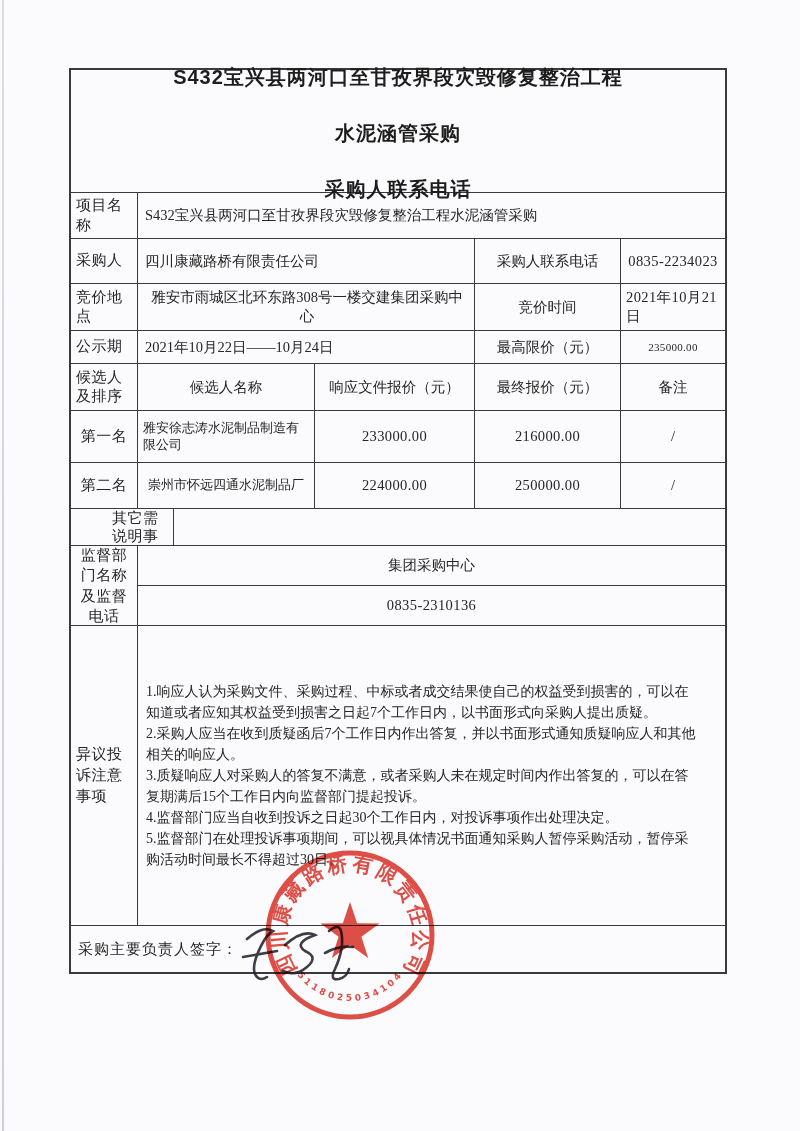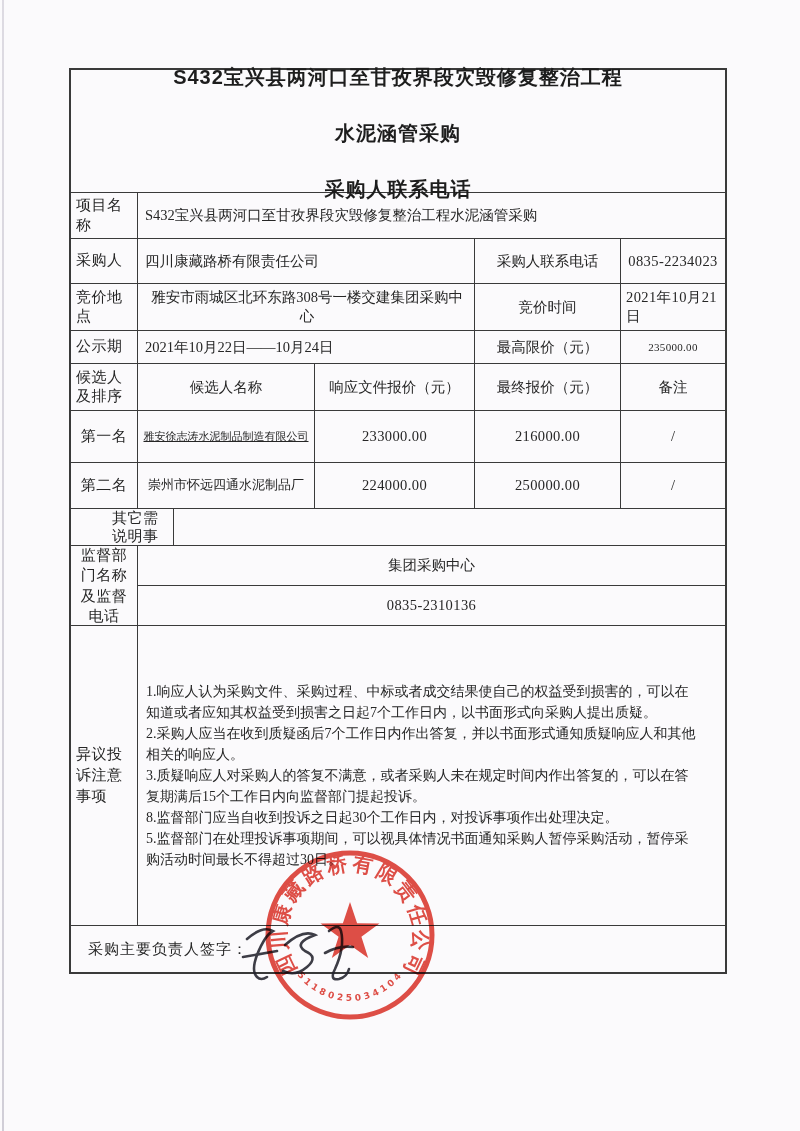--- a/index.html
+++ b/index.html
@@ -43,21 +43,21 @@
   .w-doc{width:160px;flex:0 0 160px;}
   .sup-stack{flex:1;display:flex;flex-direction:column;border-left:1.5px solid #3a3a3a;}
   .sup-sub{flex:1;display:flex;align-items:center;justify-content:center;
     font-size:14.5px;box-sizing:border-box;}
   .sup-sub + .sup-sub{border-top:1.5px solid #3a3a3a;}
   .objection-cell{flex:1;border-left:1.5px solid #3a3a3a;box-sizing:border-box;
     display:flex;flex-direction:column;justify-content:center;
     padding:6px 24px 6px 8px;font-size:14px;line-height:1.5;text-align:left;}
   .sig-row{align-items:center;}
   .sig-cell{flex:1;display:flex;align-items:center;justify-content:flex-start;
-    padding-left:17px;font-size:15px;letter-spacing:1px;}
+    padding-left:7px;font-size:15px;letter-spacing:1px;}
   
   .stamp{position:absolute;left:250px;top:830px;width:200px;height:210px;
     opacity:.87;mix-blend-mode:multiply;pointer-events:none;}
   .handwriting{position:absolute;left:233px;top:915px;width:160px;height:85px;
     pointer-events:none;}
 </style>
 </head>
 <body>
 
 <div class="scan-edge"></div>
@@ -99,21 +99,21 @@
   <div class="row h-r5">
     <div class="cell nb label-cell">候选人及排序</div>
     <div class="cell w-name">候选人名称</div>
     <div class="cell w-doc">响应文件报价（元）</div>
     <div class="cell w-lab2">最终报价（元）</div>
     <div class="cell w-last">备注</div>
   </div>
 
   <div class="row h-r6">
     <div class="cell nb label-cell label-center">第一名</div>
-    <div class="cell w-name" style="font-size:11px;text-align:right;text-decoration:underline;">雅安徐志涛水泥制品制造有限公司</div>
+    <div class="cell w-name" style="font-size:13px;text-align:left;">雅安徐志涛水泥制品制造有限公司</div>
     <div class="cell w-doc num">233000.00</div>
     <div class="cell w-lab2 num">216000.00</div>
     <div class="cell w-last">/</div>
   </div>
 
   <div class="row h-r7">
     <div class="cell nb label-cell label-center">第二名</div>
     <div class="cell w-name" style="font-size:13px;text-align:center;">崇州市怀远四通水泥制品厂</div>
     <div class="cell w-doc num">224000.00</div>
     <div class="cell w-lab2 num">250000.00</div>
@@ -132,21 +132,21 @@
       <div class="sup-sub num">0835-2310136</div>
     </div>
   </div>
 
   <div class="row h-r10">
     <div class="cell nb label-cell" style="line-height:1.4;">异议投诉注意事项</div>
     <div class="objection-cell">
       <div>1.响应人认为采购文件、采购过程、中标或者成交结果使自己的权益受到损害的，可以在知道或者应知其权益受到损害之日起7个工作日内，以书面形式向采购人提出质疑。</div>
       <div>2.采购人应当在收到质疑函后7个工作日内作出答复，并以书面形式通知质疑响应人和其他相关的响应人。</div>
       <div>3.质疑响应人对采购人的答复不满意，或者采购人未在规定时间内作出答复的，可以在答复期满后15个工作日内向监督部门提起投诉。</div>
-      <div>8.监督部门应当自收到投诉之日起30个工作日内，对投诉事项作出处理决定。</div>
+      <div>4.监督部门应当自收到投诉之日起30个工作日内，对投诉事项作出处理决定。</div>
       <div>5.监督部门在处理投诉事项期间，可以视具体情况书面通知采购人暂停采购活动，暂停采购活动时间最长不得超过30日。</div>
     </div>
   </div>
 
   <div class="row h-r11 sig-row">
     <div class="sig-cell">采购主要负责人签字：</div>
   </div>
 
 </div>
 

